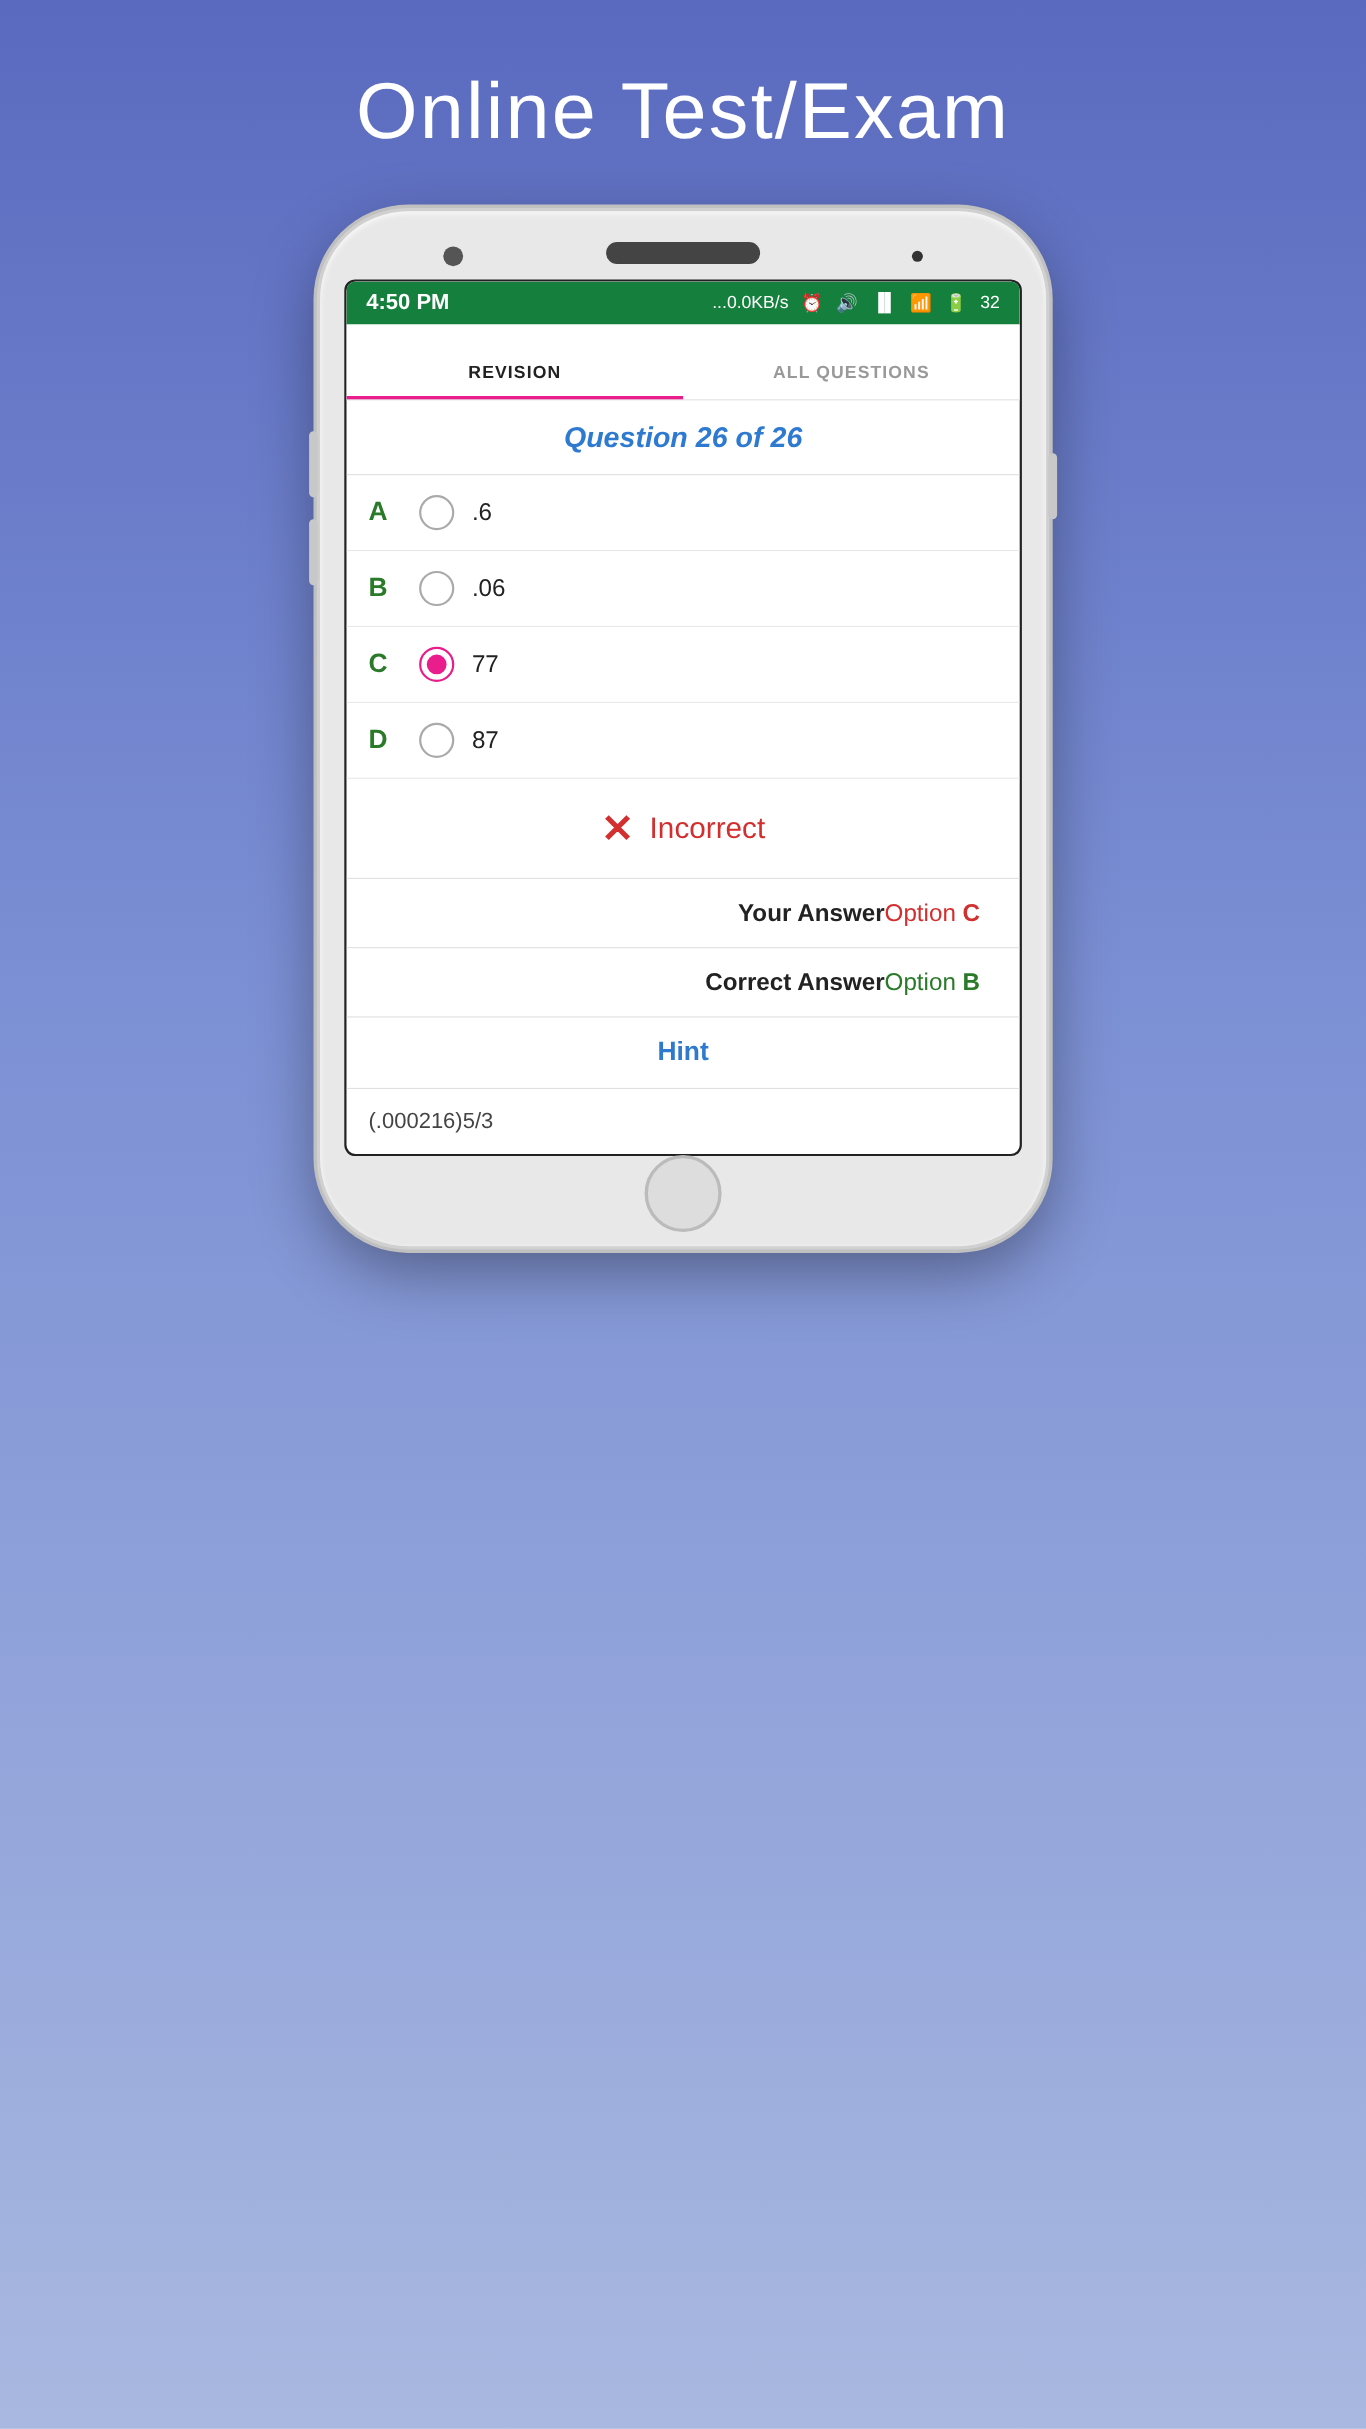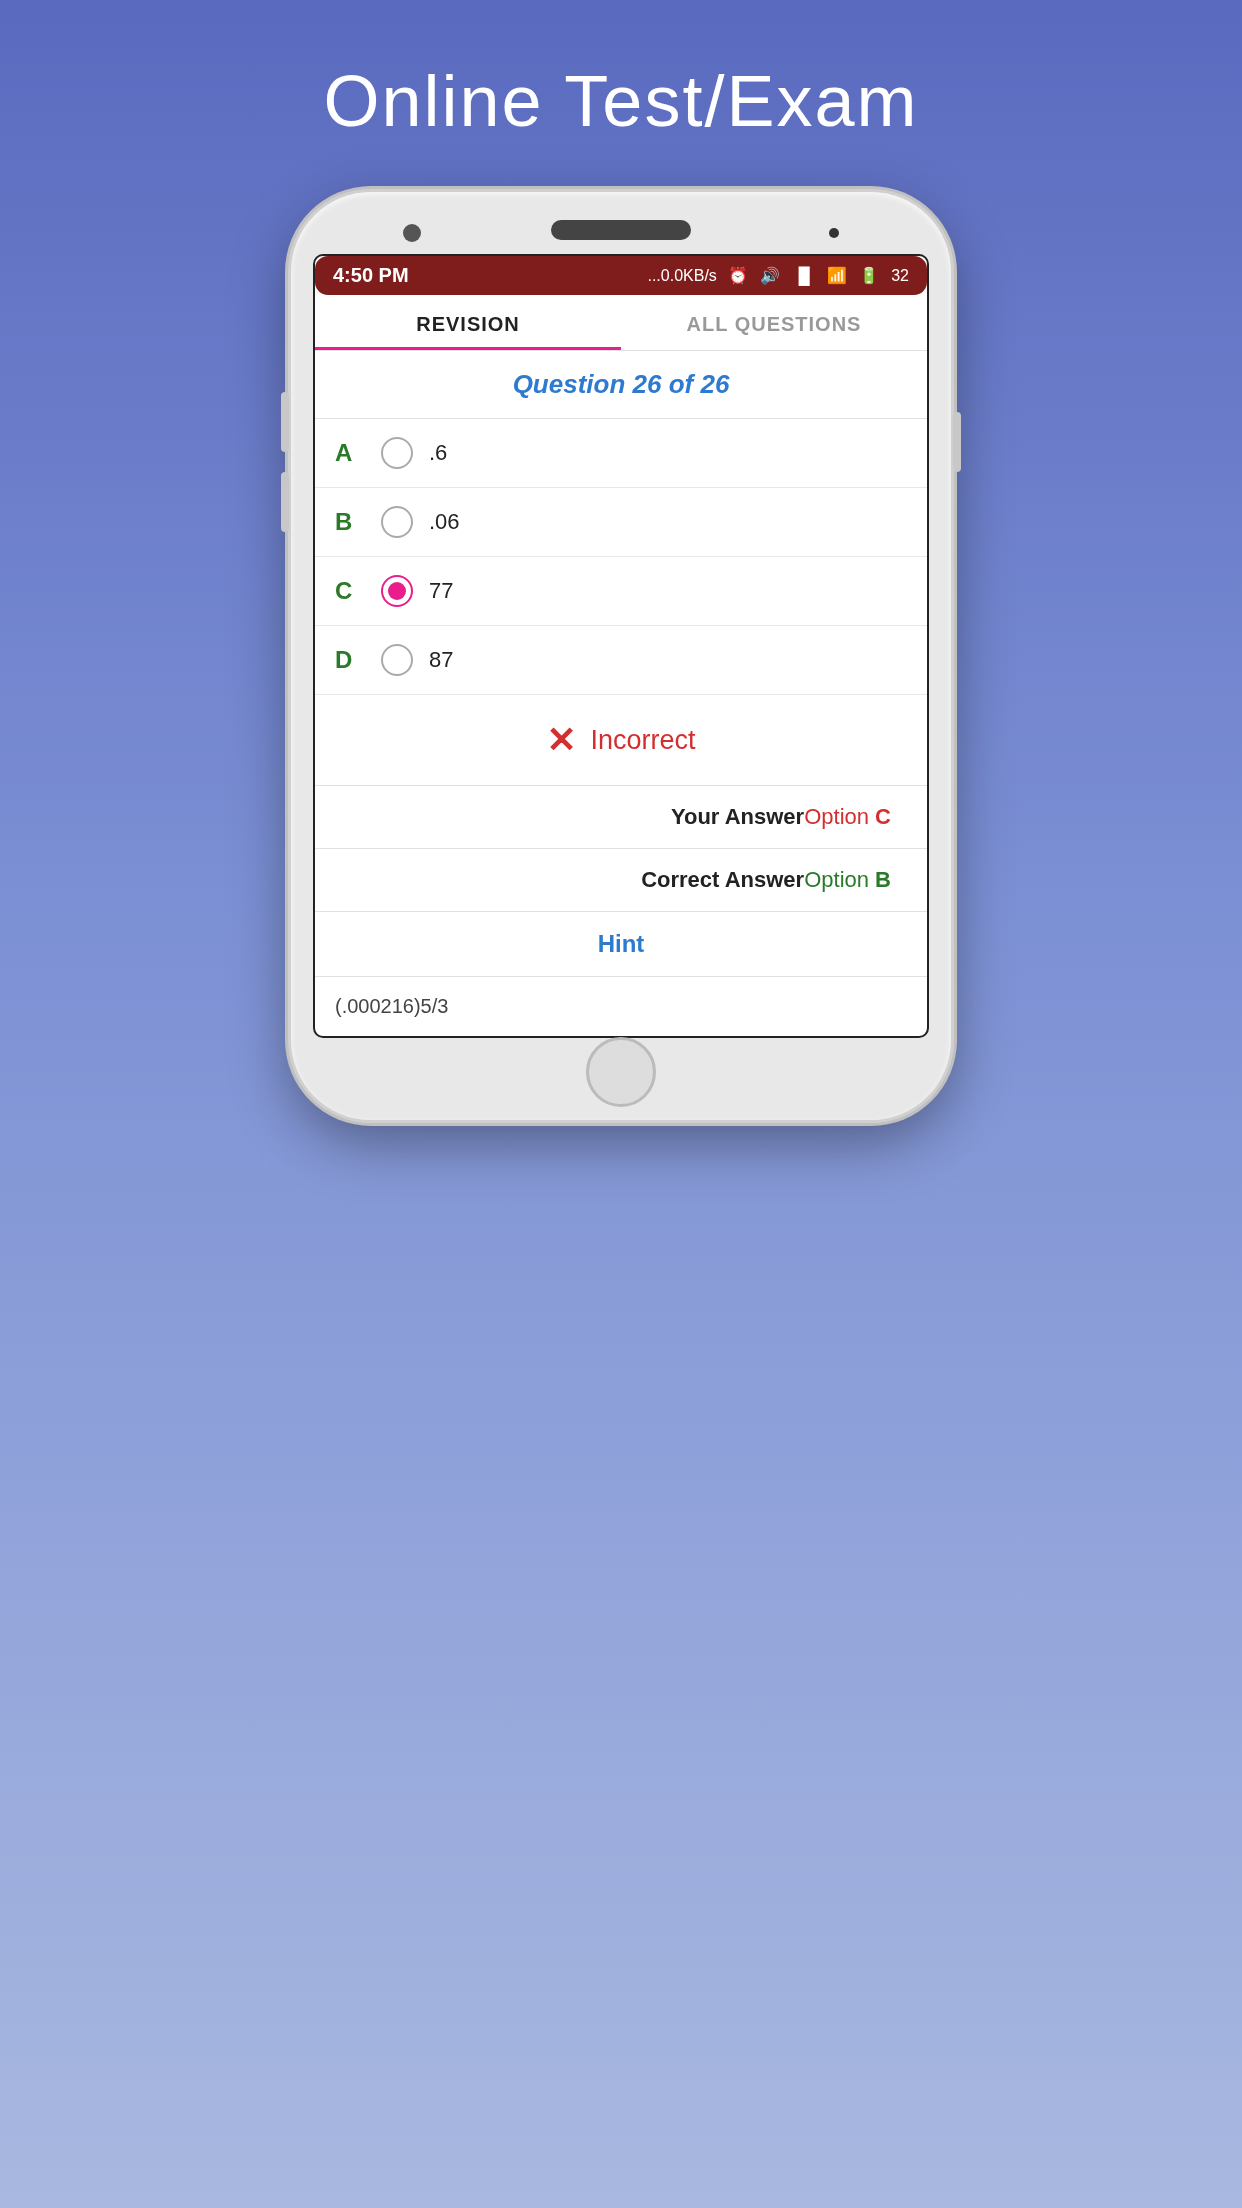--- a/index.html
+++ b/index.html
@@ -76,28 +76,27 @@
     
     .phone-screen {
       background: #ffffff;
       border-radius: 10px;
       overflow: hidden;
       border: 2px solid #222;
     }
 
     
     .status-bar {
-      background: #7f1d1d;
+      background: #15803d;
       color: #ffffff;
       font-size: 20px;
       padding: 8px 18px;
       display: flex;
       justify-content: space-between;
       align-items: center;
-      border-radius: 13px;
     }
 
     .status-time {
       font-weight: 600;
     }
 
     .status-icons {
       display: flex;
       align-items: center;
       gap: 12px;
@@ -108,26 +107,27 @@
     .tab-bar {
       display: flex;
       border-bottom: 1px solid #e0e0e0;
       background: #fff;
     }
 
     .tab-item {
       flex: 1;
       text-align: center;
       padding: 18px 10px 14px;
-      font-size: 20px;
+      font-size: 16px;
       font-weight: 600;
       color: #999;
       cursor: pointer;
       position: relative;
       letter-spacing: 1px;
+      margin-top: 18px;
     }
 
     .tab-item.active {
       color: #222;
     }
 
     .tab-item.active::after {
       content: '';
       position: absolute;
       bottom: 0;

